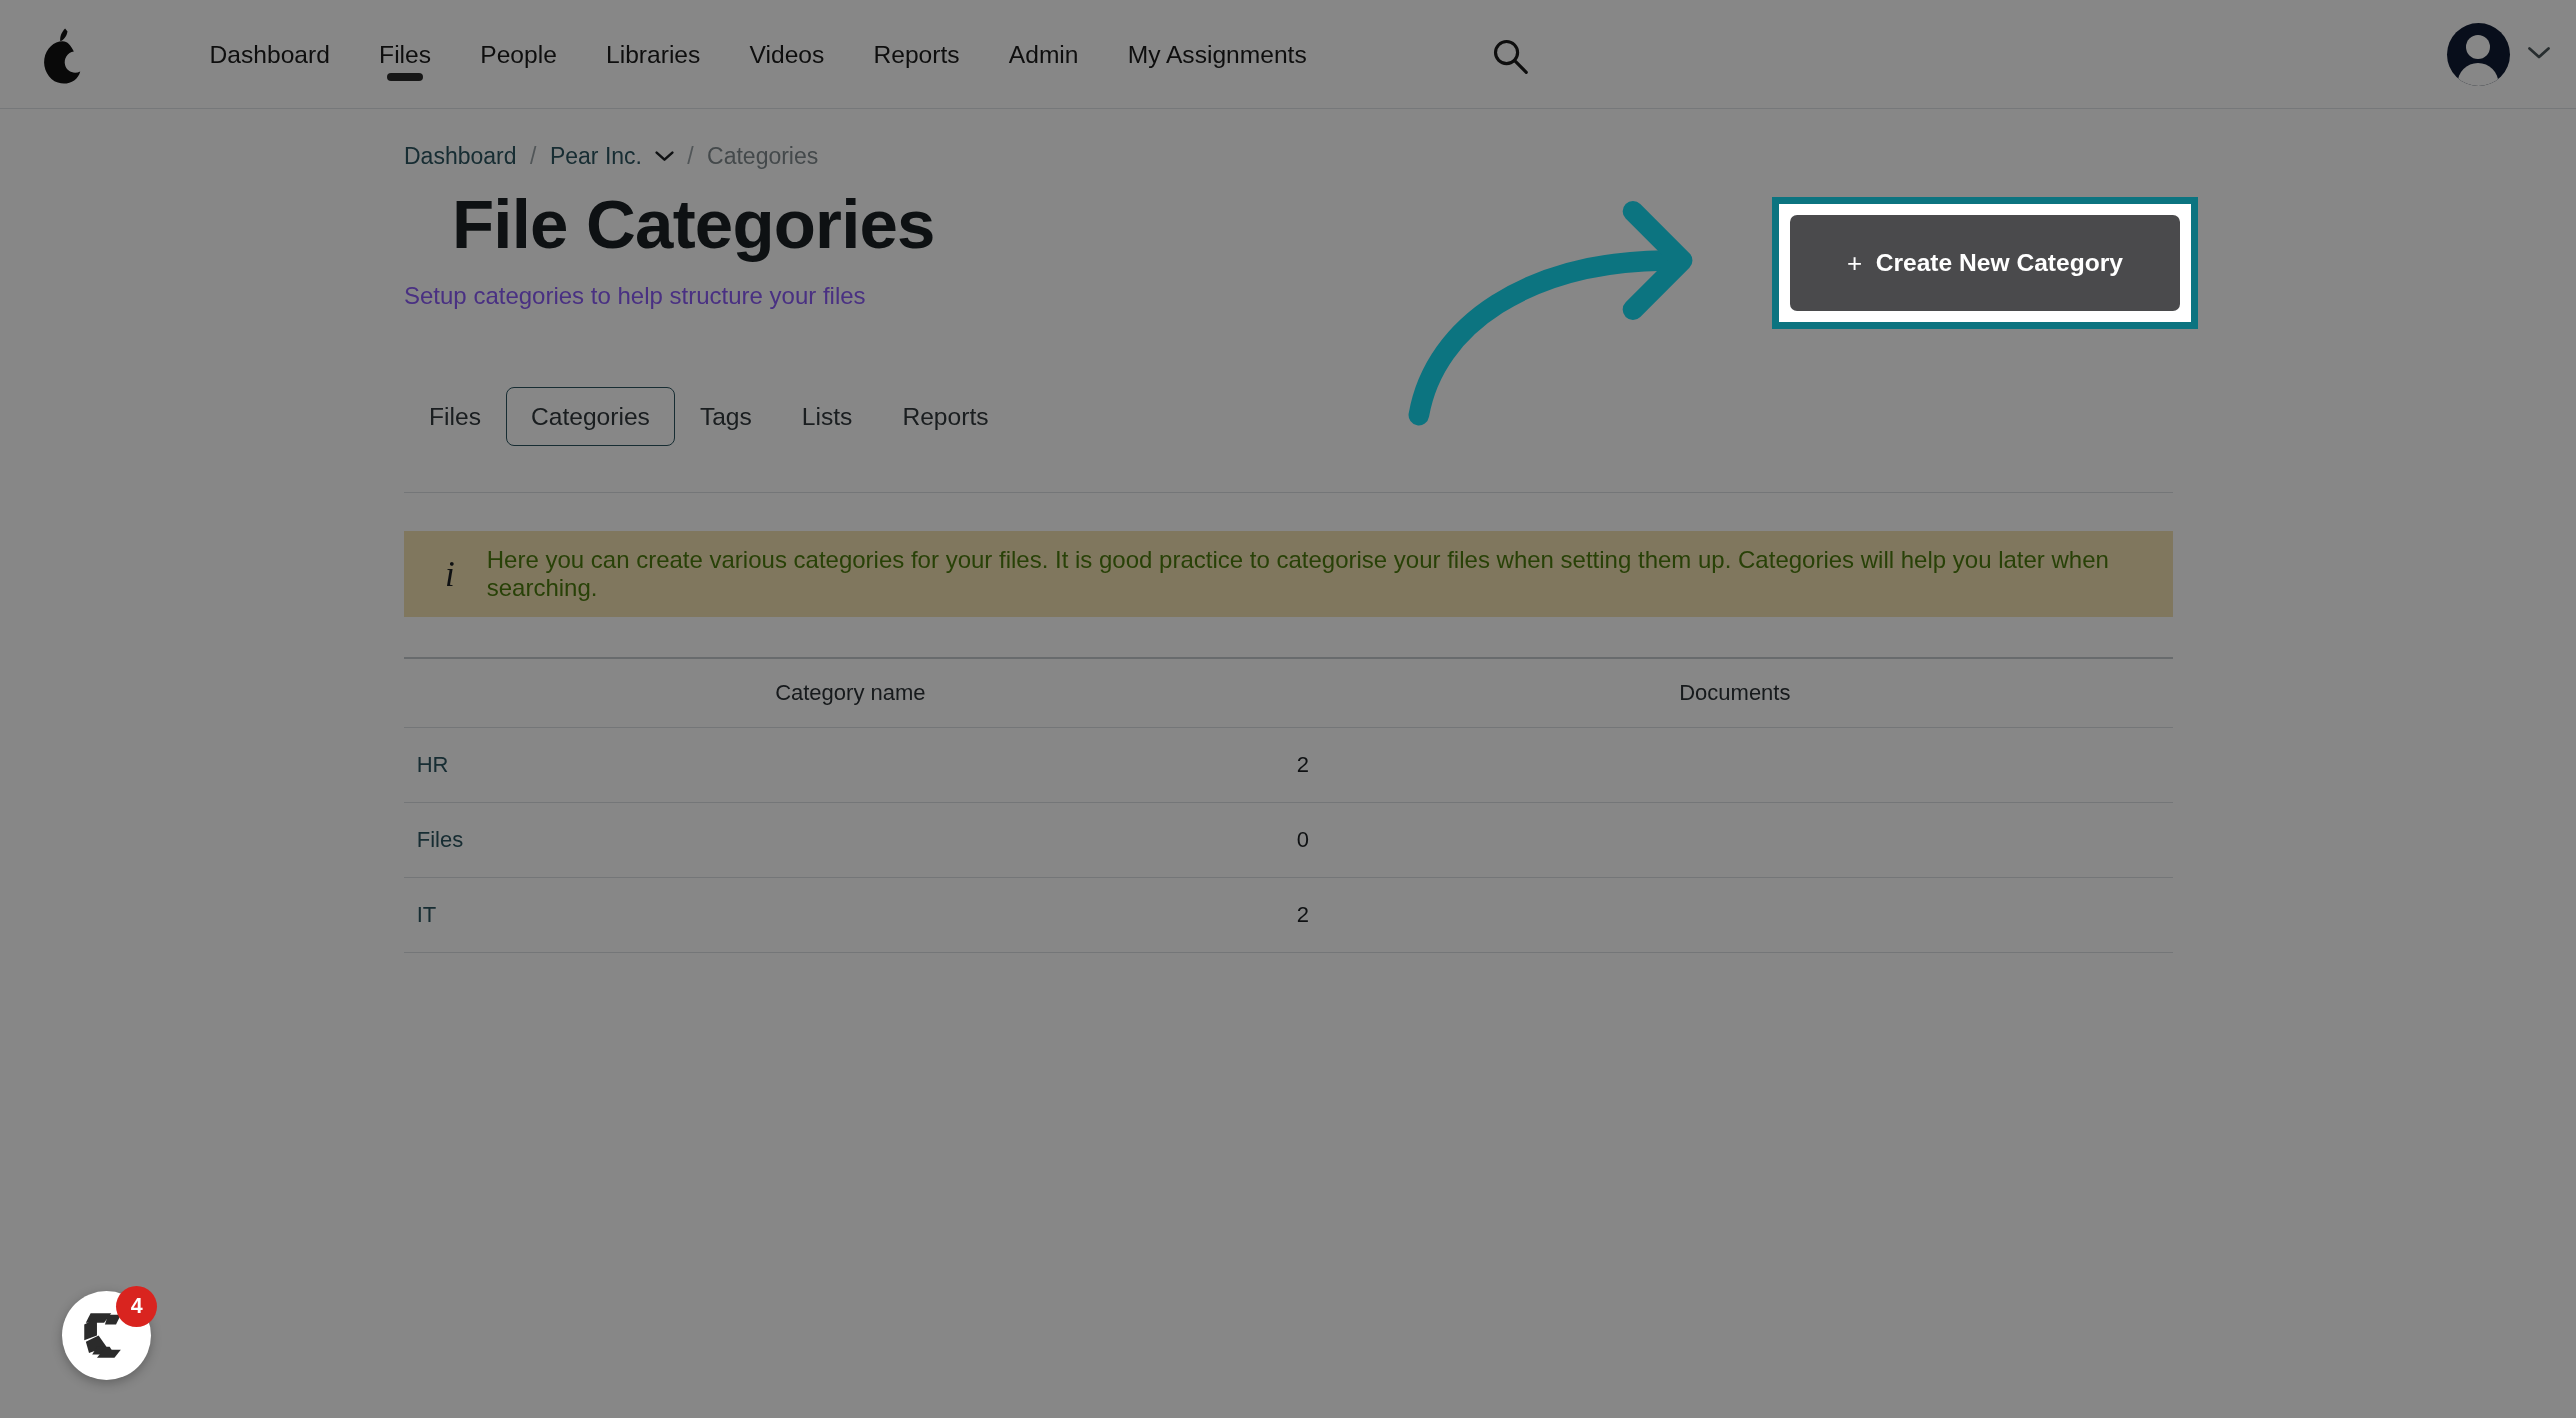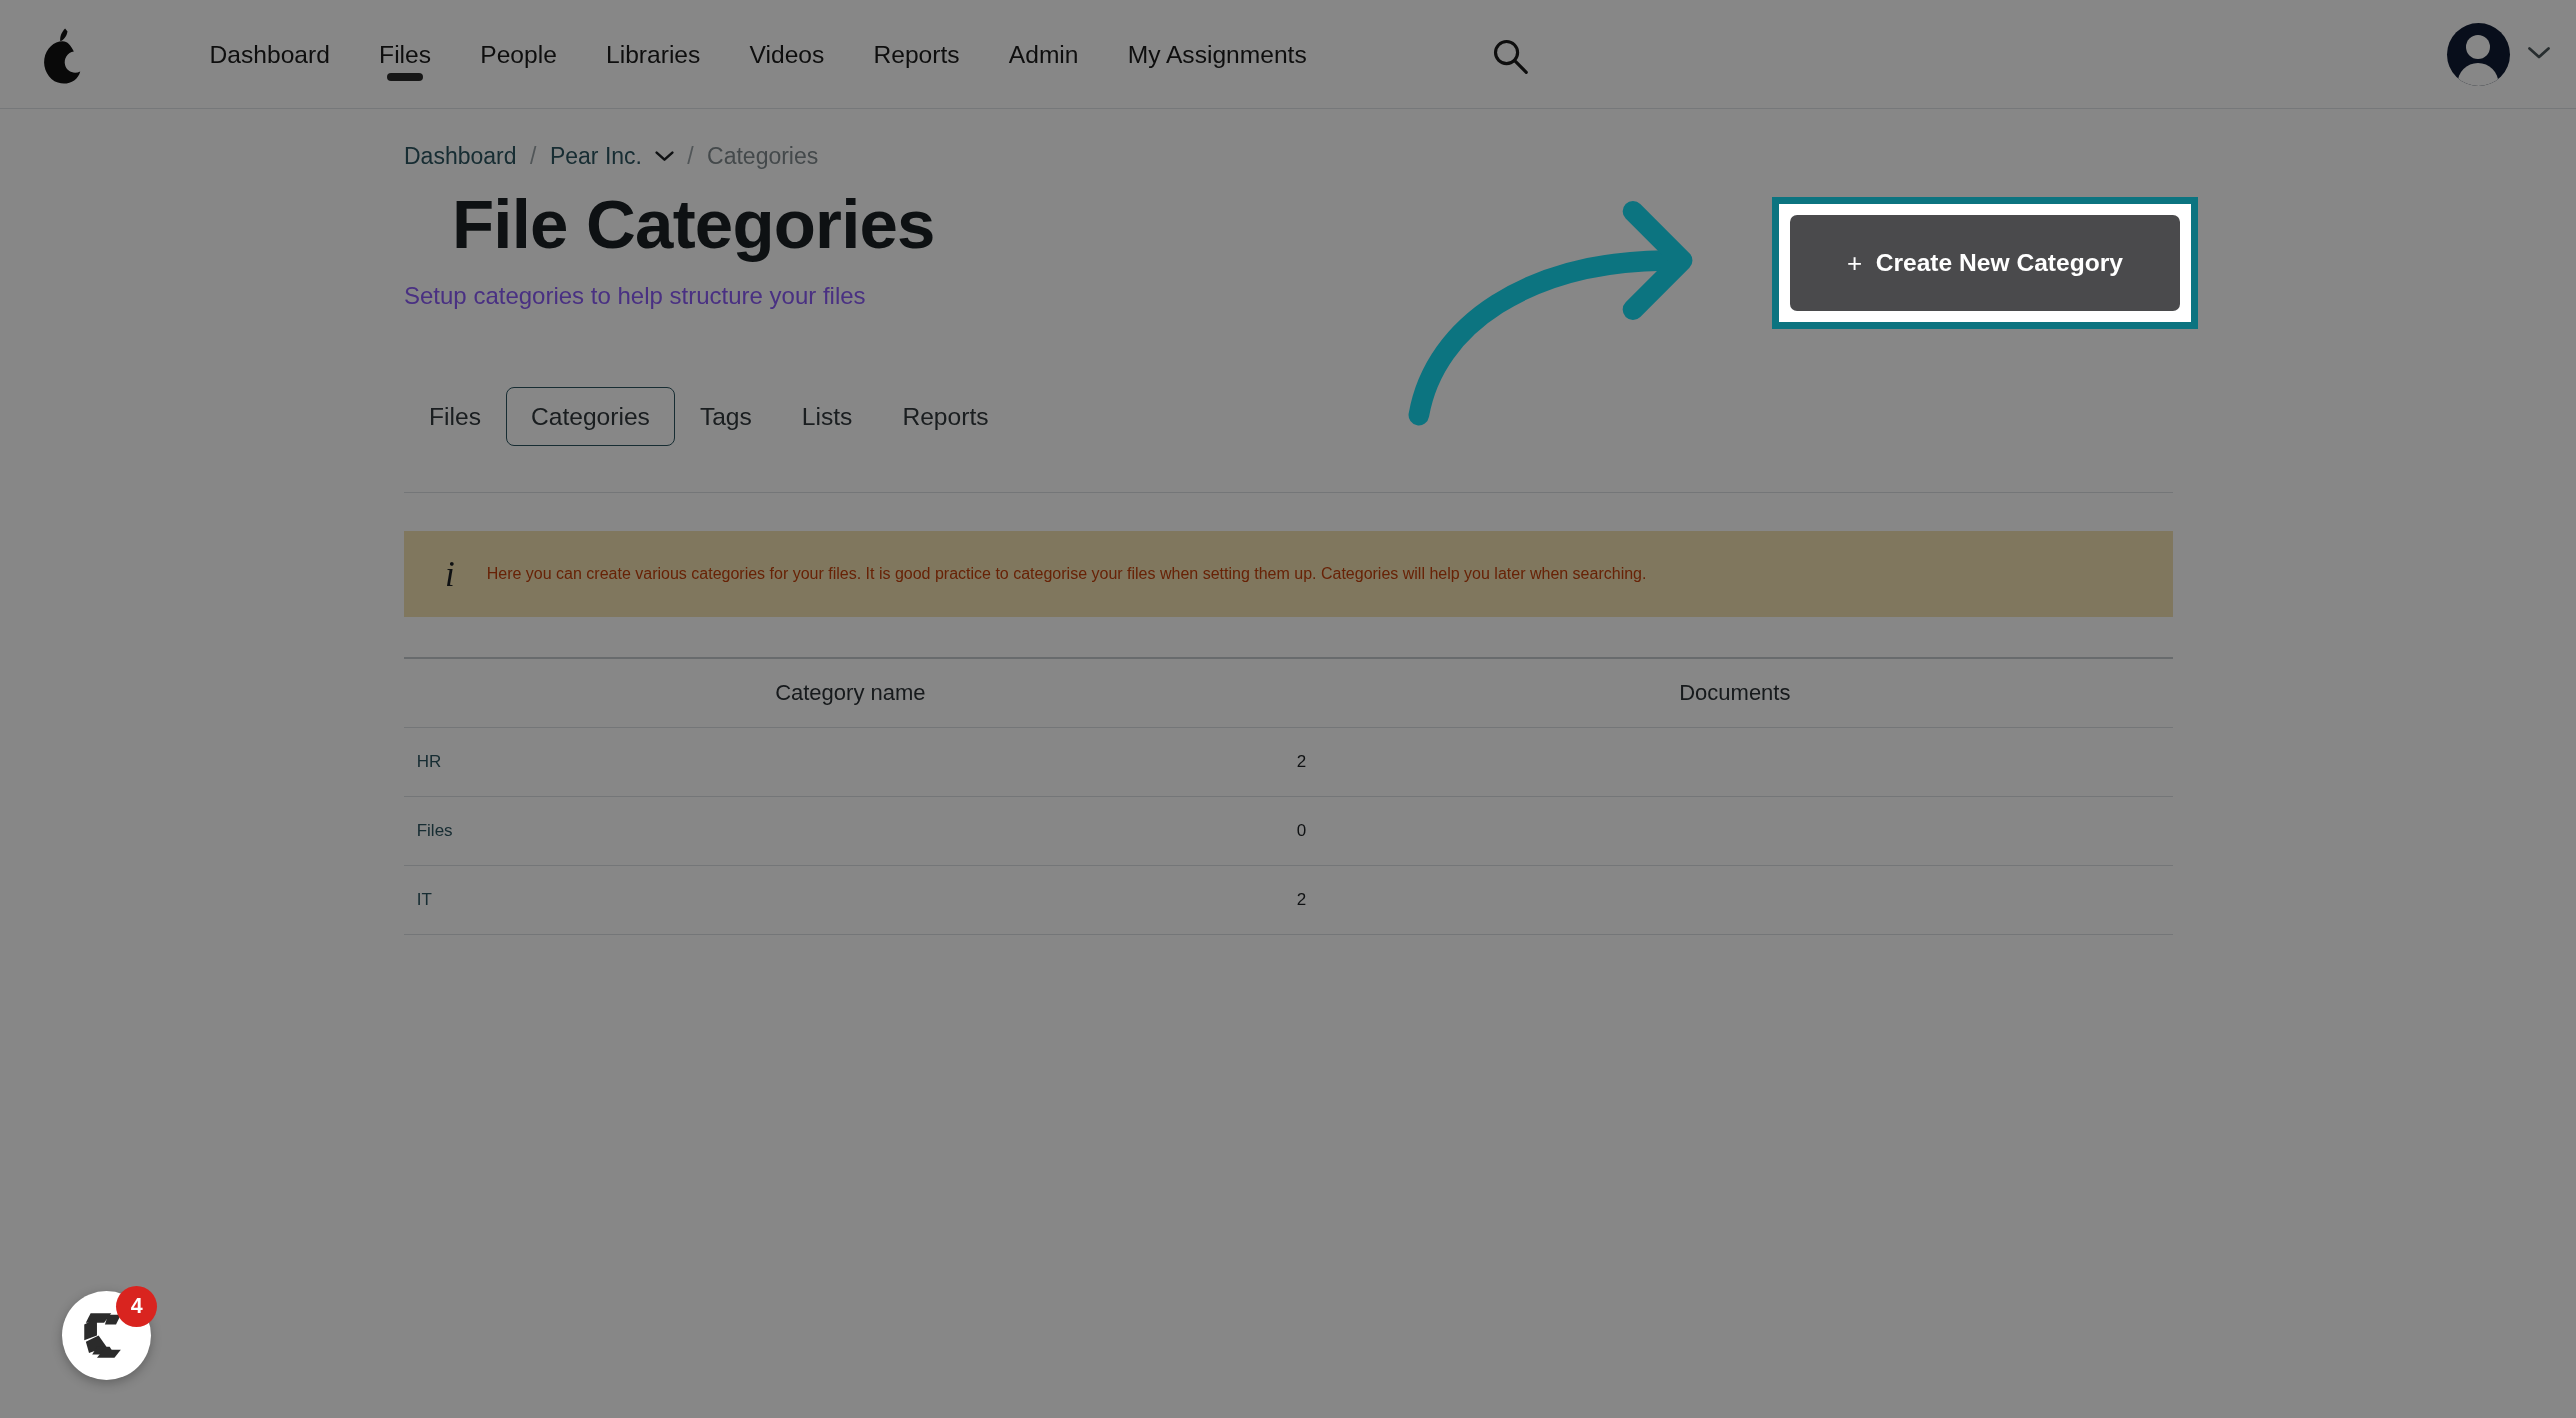--- a/index.html
+++ b/index.html
@@ -256,41 +256,41 @@
     gap: 32px;
   }
   #info-banner-icon {
     font-family: "Liberation Serif", serif;
     font-style: italic;
     font-size: 35px;
     color: #1d2124;
     line-height: 1;
   }
   #info-banner-text {
-    font-size: 16px;
-    color: #c2410c;
+    font-size: 24px;
+    color: #4d7c0f;
   }
 
   
   #categories-table {
     margin-top: 40px;
     width: 100%;
     border-collapse: collapse;
   }
   #categories-table th {
     text-align: center;
     font-size: 22px;
     font-weight: normal;
     color: #2c3236;
     padding: 20.6px 0 20.6px 12.7px;
     border-top: 2.4px solid #c5cbce;
     border-bottom: 1.6px solid #dbdfe2;
   }
   #categories-table td {
-    font-size: 17px;
+    font-size: 22px;
     padding: 24px 0 24px 12.7px;
     border-bottom: 1.6px solid #dbdfe2;
     color: #1d2124;
   }
   #categories-table th.col-name, #categories-table td.col-name { width: 880px; }
   .cat-link { color: #2c5560; cursor: pointer; }
 
   
   #help-widget {
     position: absolute;

